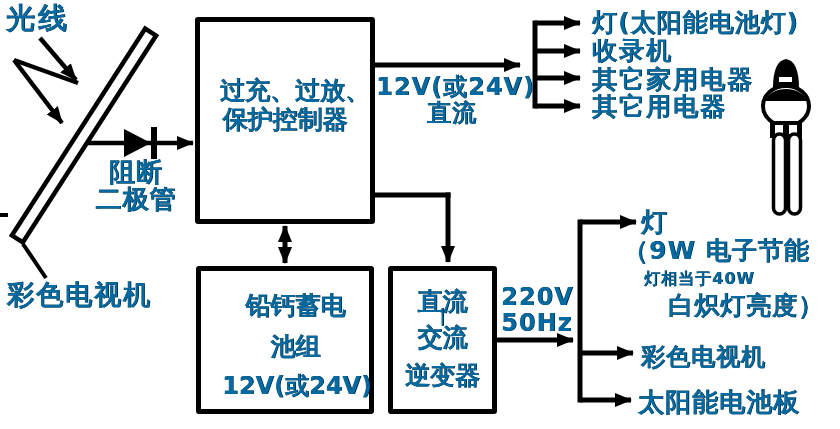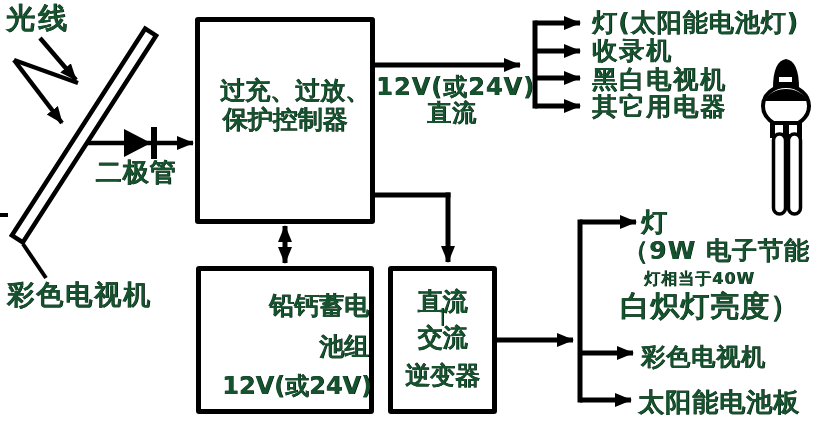--- a/index.html
+++ b/index.html
@@ -1,34 +1,34 @@
 <!DOCTYPE html>
 <html><head>
 <meta charset="utf-8">
 <style>
   html,body{margin:0;padding:0;background:#fff;}
   #stage{
     position:relative;width:840px;height:429px;background:#fff;overflow:hidden;
-    font-family:"DejaVu Sans",sans-serif;color:#14532d;border-radius:25px;
+    font-family:"DejaVu Sans",sans-serif;color:#0369a1;border-radius:25px;
   }
   #wires{position:absolute;left:0;top:0;z-index:1;}
   .lbl{
     position:absolute;z-index:3;font-weight:700;white-space:nowrap;
     font-size:26px;line-height:28px;letter-spacing:1px;
     text-shadow:0.6px 0 0 #000;
   }
   .box{
     position:absolute;z-index:2;background:#fff;border:5px solid #000;
     box-sizing:border-box;border-radius:3px;
   }
   .box .bline{
     position:absolute;left:0;width:100%;text-align:center;
     font-weight:700;white-space:nowrap;text-shadow:0.6px 0 0 #000;
   }
-  .box .bleft{text-align:right;padding-left:21px;box-sizing:border-box;}
+  .box .bleft{text-align:center;padding-left:21px;box-sizing:border-box;}
   .small{font-size:24px;line-height:26px;}
 </style>
 </head>
 <body>
 
 <div id="stage">
 
   <svg id="wires" width="840" height="429" viewBox="0 0 840 429">
     <defs>
       <marker id="ah" markerUnits="userSpaceOnUse" markerWidth="20" markerHeight="16" refX="16" refY="7" orient="auto-start-reverse">
@@ -89,20 +89,21 @@
       <rect x="775" y="125" width="8" height="9" fill="#fff"></rect>
       <rect x="789" y="125" width="8" height="9" fill="#fff"></rect>
       <rect x="773.5" y="134" width="12" height="80" rx="6" fill="#fff" stroke="#000" stroke-width="3.5"></rect>
       <rect x="788.5" y="134" width="12" height="80" rx="6" fill="#fff" stroke="#000" stroke-width="3.5"></rect>
     </g>
   </svg>
 
   <div class="lbl" style="left:6px;top:4px;font-size:29px;letter-spacing:3px;">光线</div>
 
   <div class="lbl" style="left:86px;top:159px;width:100px;text-align:center;line-height:27px;">
+    <div>阻断</div>
     <div>二极管</div>
   </div>
 
   <div class="lbl" style="left:7px;top:281px;font-size:27px;letter-spacing:2px;">彩色电视机</div>
 
   <div class="box" style="left:195px;top:17px;width:180px;height:207px;">
     <div class="bline" style="top:52px;font-size:25px;text-align:right;">过充、过放、</div>
     <div class="bline" style="top:81px;font-size:25px;">保护控制器</div>
   </div>
 
@@ -119,24 +120,28 @@
     <div class="bline" style="top:88px;font-size:25px;">逆变器</div>
   </div>
 
   <div class="lbl small" style="left:376px;top:74px;width:152px;text-align:center;">
     <div>12V(或24V)</div>
     <div>直流</div>
   </div>
 
   <div class="lbl" style="left:592px;top:9px;font-size:25px;">灯(太阳能电池灯)</div>
   <div class="lbl" style="left:592px;top:37px;font-size:25px;letter-spacing:2px;">收录机</div>
-  <div class="lbl" style="left:592px;top:66px;font-size:25px;letter-spacing:2px;">黑白电视机</div>
+  <div class="lbl" style="left:592px;top:66px;font-size:25px;letter-spacing:2px;">其它家用电器</div>
   <div class="lbl" style="left:592px;top:93px;font-size:25px;letter-spacing:2px;">其它用电器</div>
 
+  <div class="lbl small" style="left:501px;top:284px;">
+    <div>220V</div>
+    <div>50Hz</div>
+  </div>
 
   <div class="lbl" style="left:641px;top:208px;font-size:26px;">灯</div>
   <div class="lbl" style="left:623px;top:237px;font-size:25px;">（9W 电子节能</div>
   <div class="lbl" style="left:644px;top:265px;font-size:16px;">灯相当于40W</div>
-  <div class="lbl" style="left:620px;top:292px;font-size:29px;">白炽灯亮度）</div>
+  <div class="lbl" style="left:668px;top:292px;font-size:25px;">白炽灯亮度）</div>
   <div class="lbl" style="left:641px;top:343px;font-size:24px;">彩色电视机</div>
   <div class="lbl" style="left:638px;top:388px;font-size:26px;">太阳能电池板</div>
 
 </div>
 
 </body></html>

